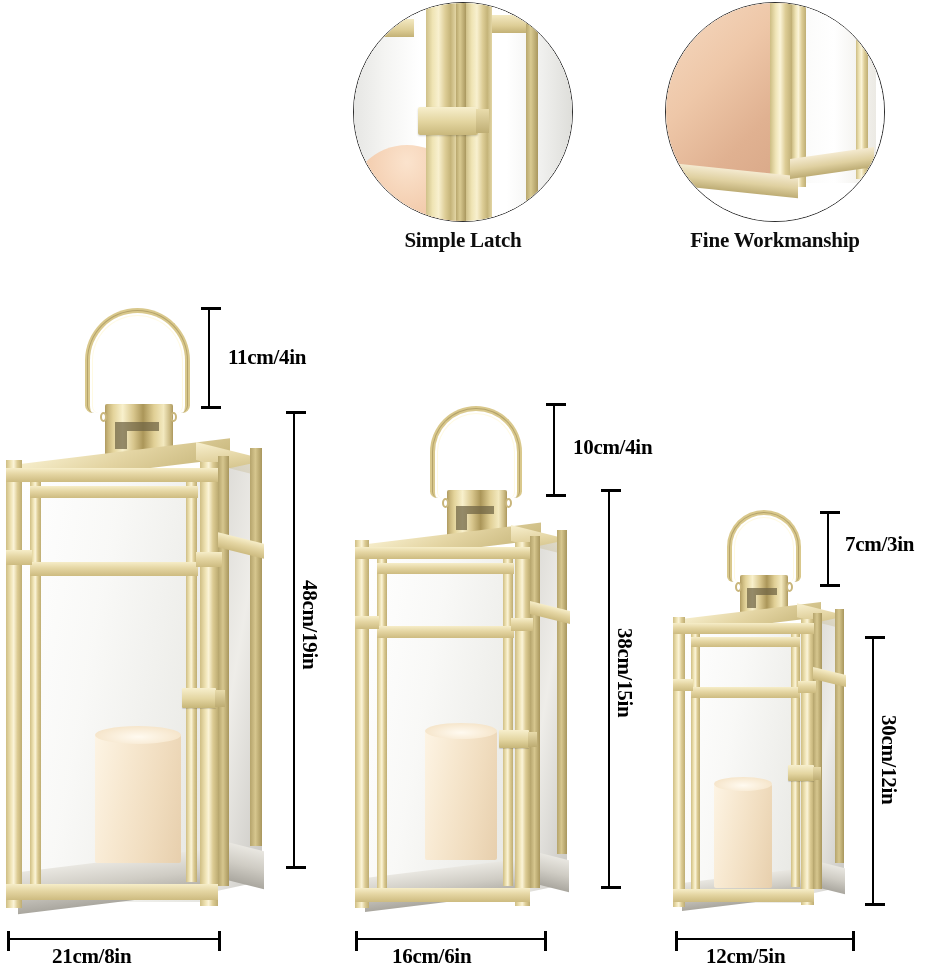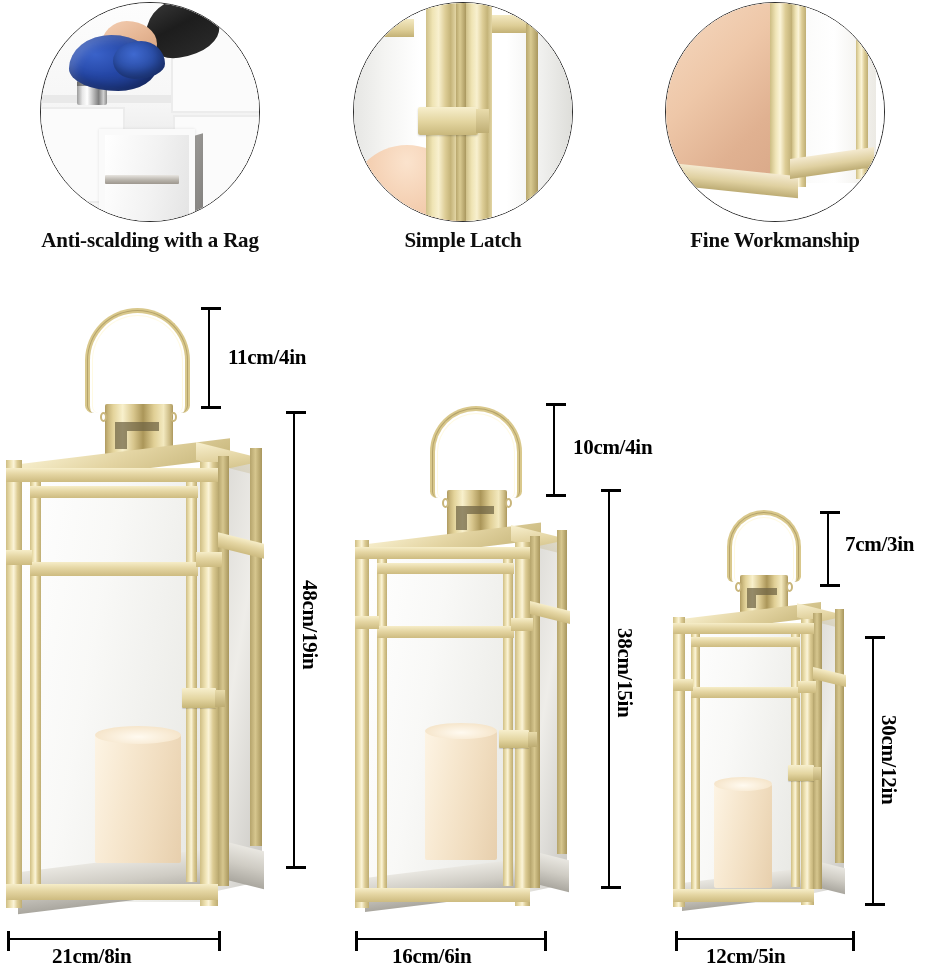--- a/index.html
+++ b/index.html
@@ -345,42 +345,20 @@
   .dim-label.vert {
     transform-origin: 0 0;
     transform: rotate(90deg);
   }
 </style>
 </head>
 <body>
 
 <div id="page">
 
-  <div class="feature" style="left:0px;">
-    <div class="feature-circle">
-      <div class="ph1-wall"></div>
-      <div class="ph1-moulding" style="top:92px;height:8px;"></div>
-      <div class="ph1-panel" style="left:-16px;top:104px;width:96px;height:92px;"></div>
-      <div class="ph1-panel" style="left:130px;top:18px;width:110px;height:88px;"></div>
-      <div class="ph1-panel" style="left:132px;top:112px;width:108px;height:96px;"></div>
-
-      <div class="ph1-lantern">
-        <div class="ph1-lant-side"></div>
-        <div class="ph1-lant-body"></div>
-        <div class="ph1-lant-rail"></div>
-      </div>
-
-      <div class="ph1-collar"></div>
-      <div class="ph1-sleeve"></div>
-      <div class="ph1-hand"></div>
-      <div class="ph1-rag"></div>
-      <div class="ph1-rag2"></div>
-    </div>
-    <div class="feature-caption">Anti-scalding with a Rag</div>
-  </div>
 
   <div class="feature" style="left:313px;">
     <div class="feature-circle">
       <div class="ph2-bg"></div>
       <div class="ph2-glass"></div>
       <div class="ph2-candle"></div>
       <div class="ph2-rail" style="left:-6px;top:16px;width:66px;height:18px;"></div>
       <div class="ph2-rail" style="left:126px;top:12px;width:88px;height:18px;"></div>
       <div class="ph2-post" style="left:72px;width:30px;"></div>
       <div class="ph2-post-dark" style="left:102px;width:10px;"></div>

